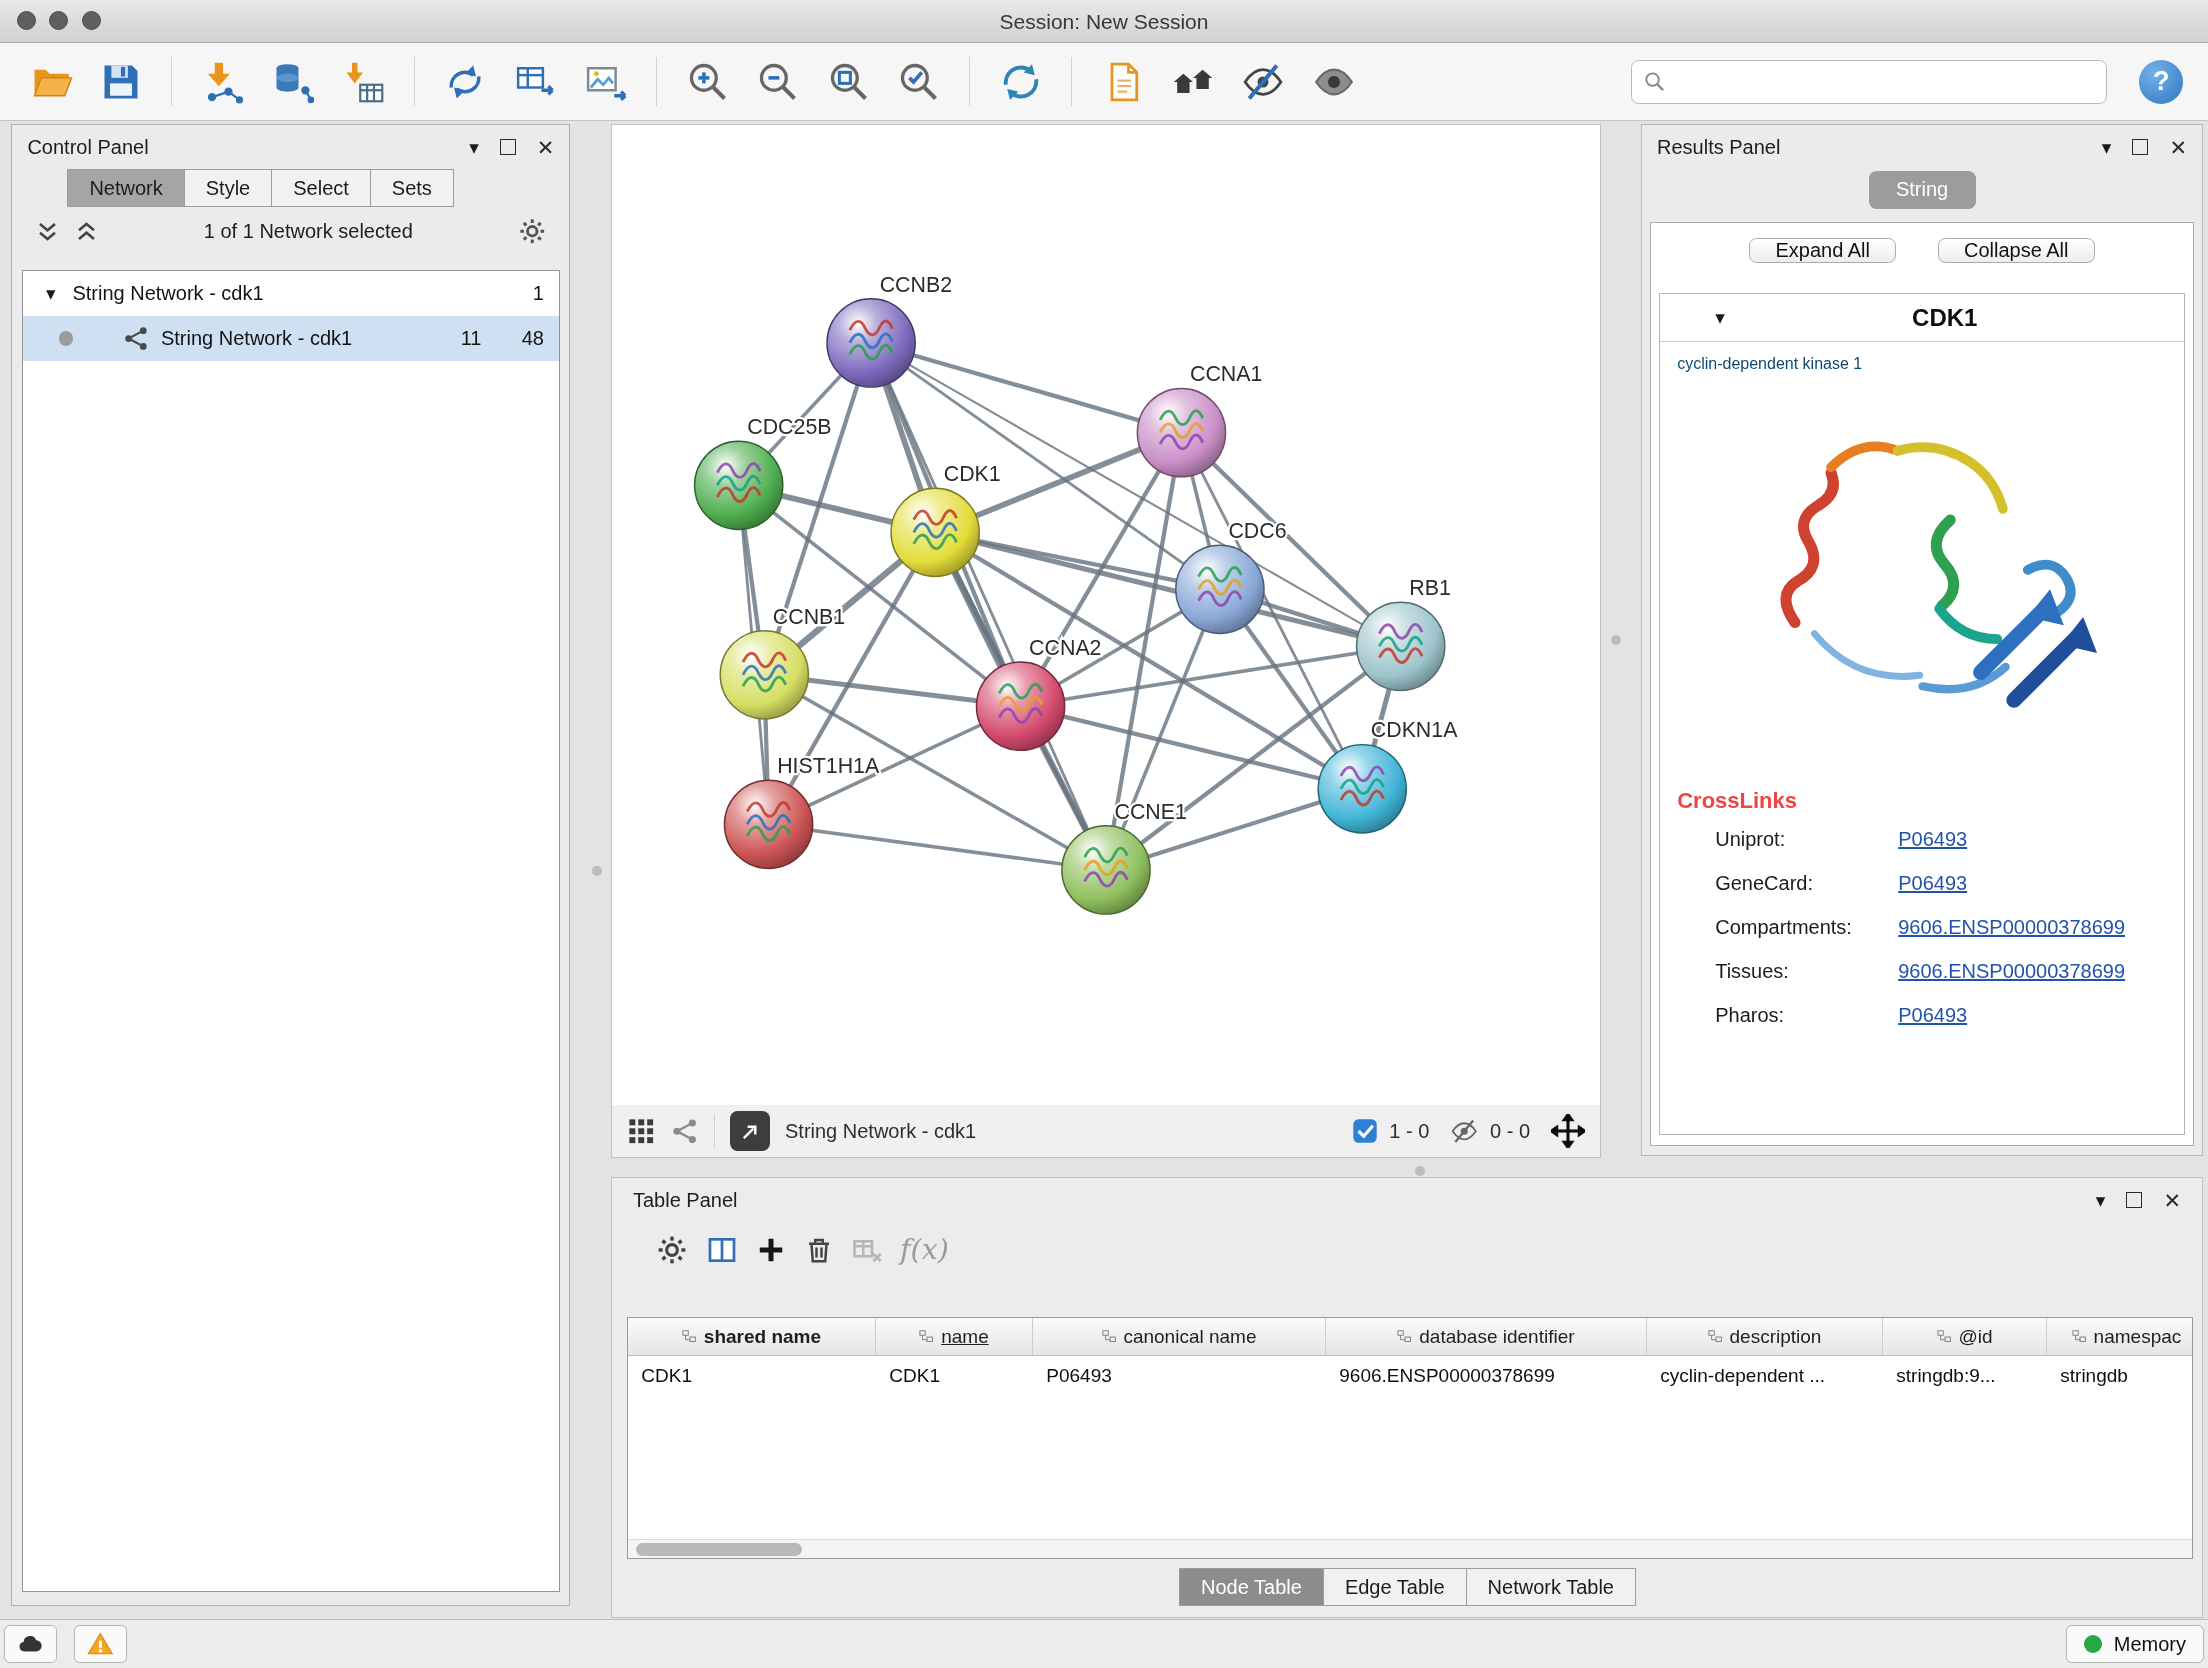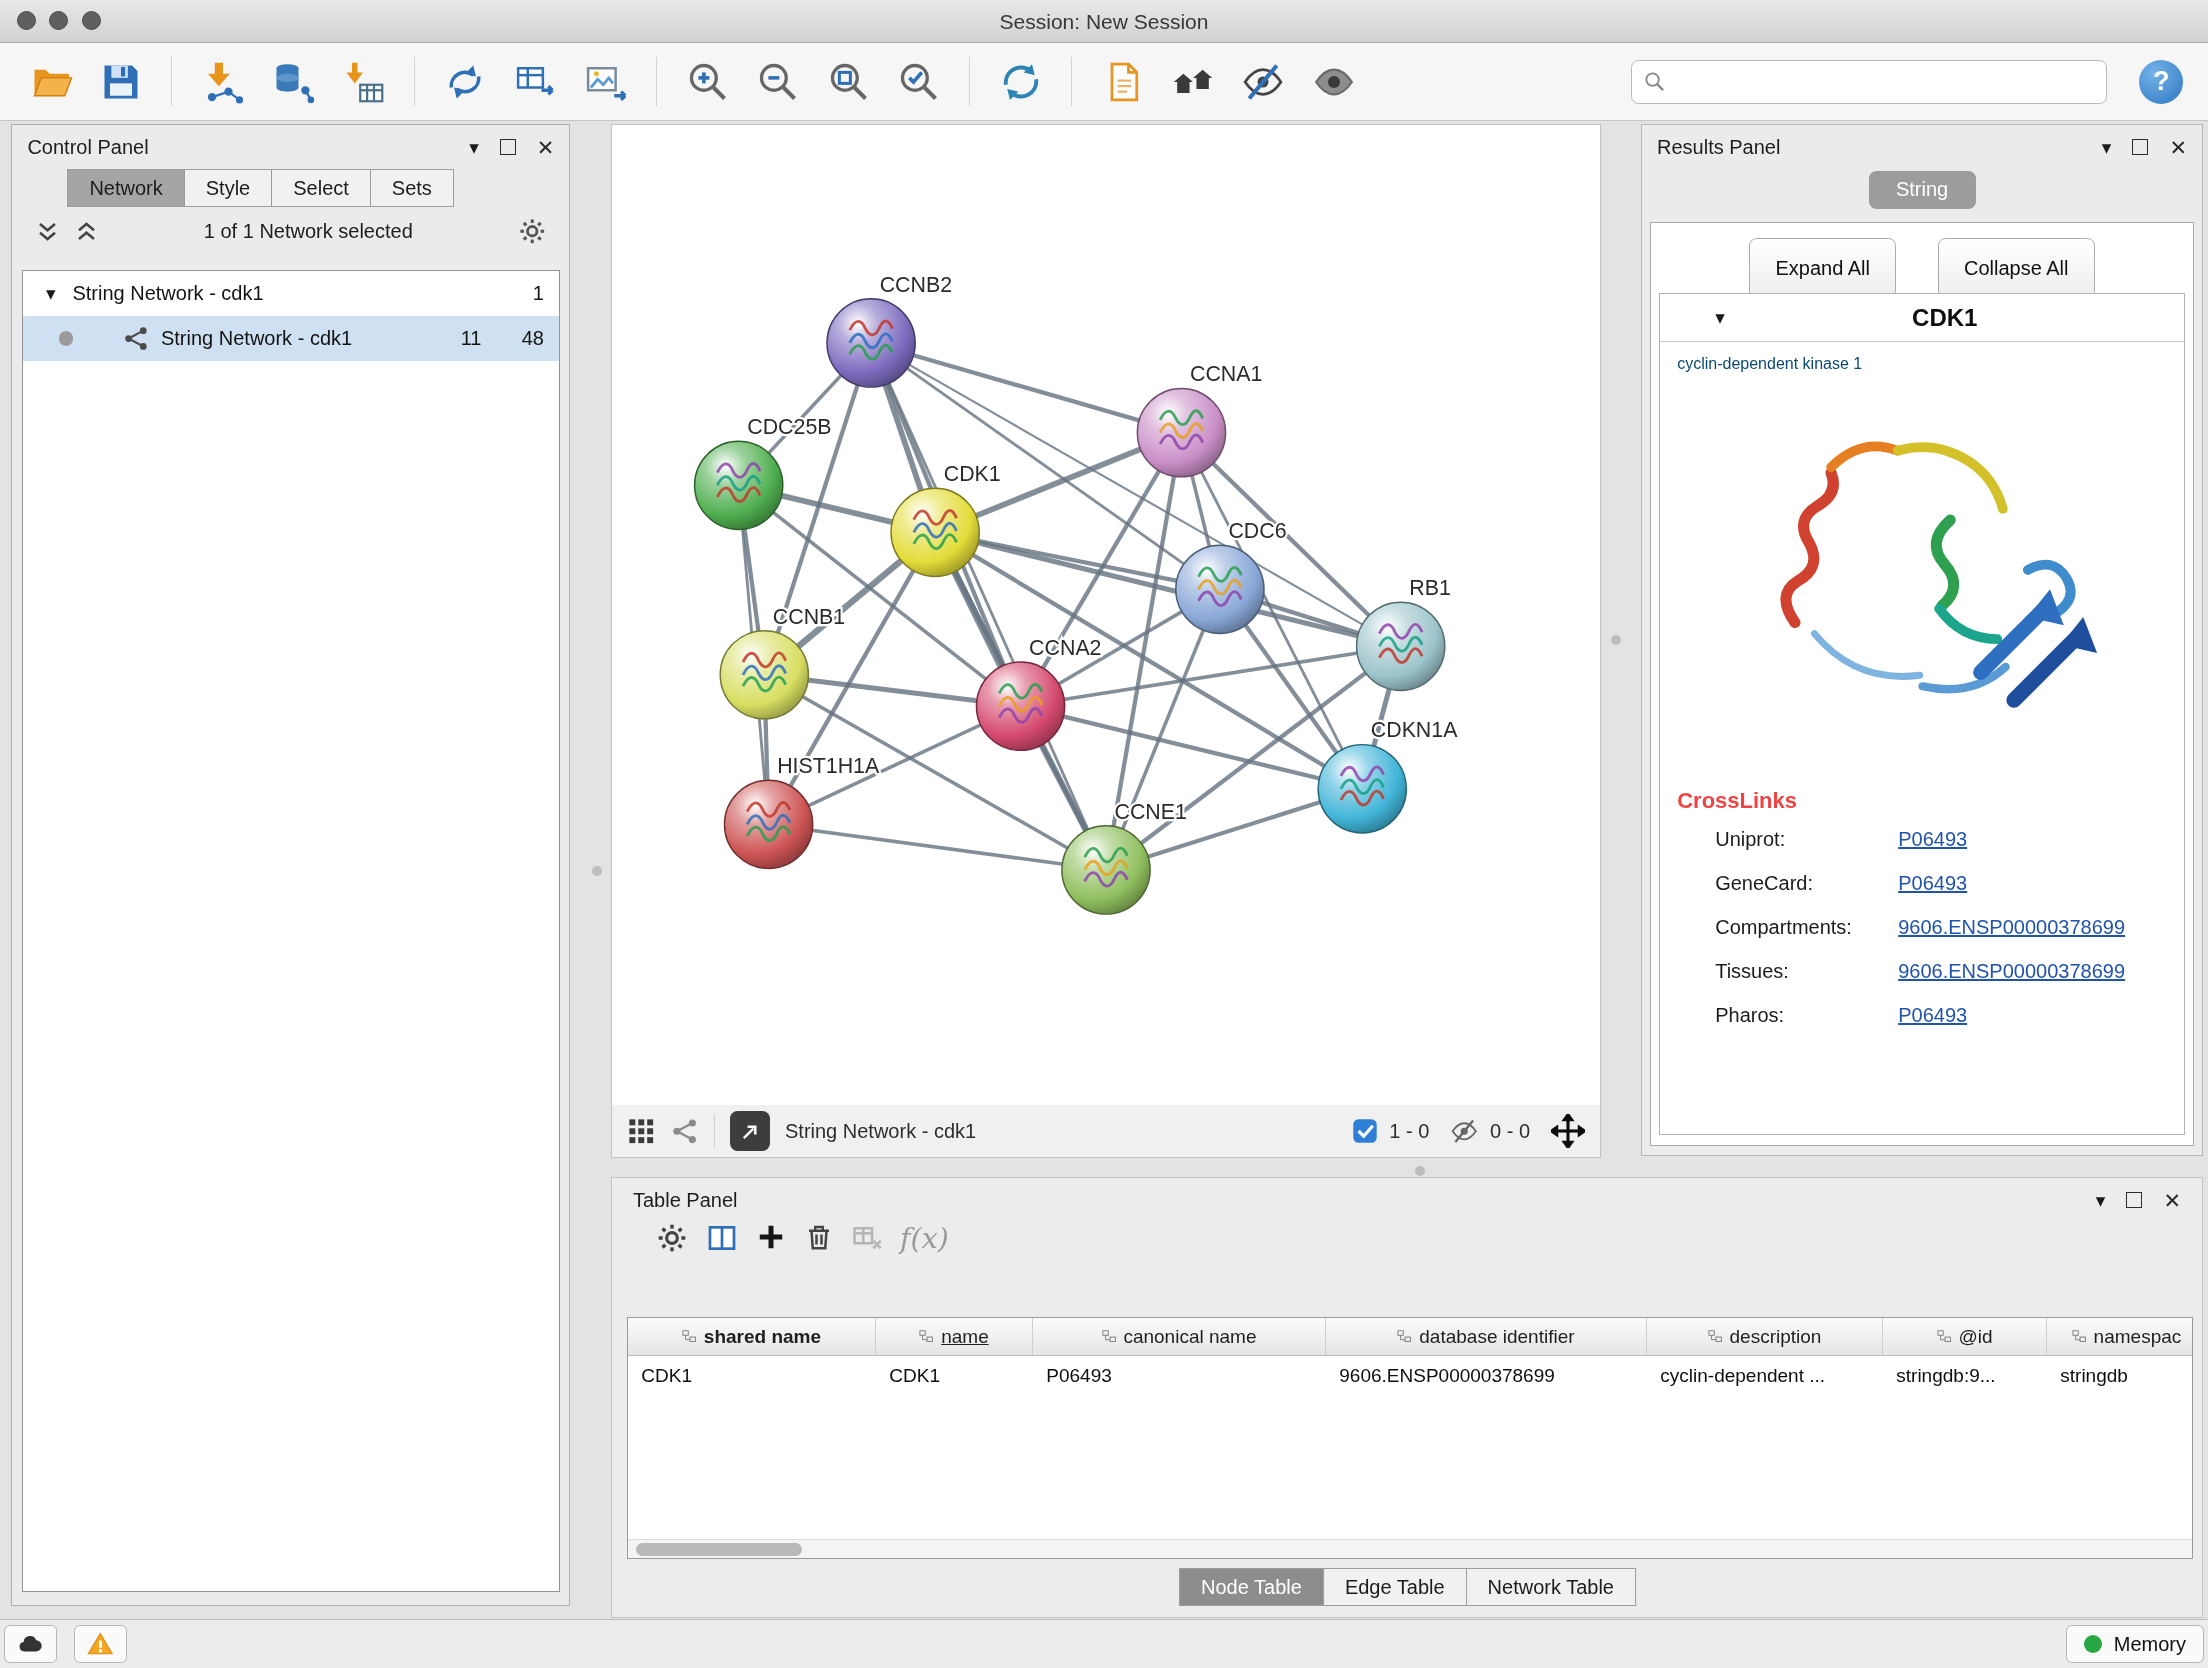--- a/index.html
+++ b/index.html
@@ -52,36 +52,36 @@
   .nf-darkbtn{width:40px;height:40px;border-radius:7.6px;background:#3d3d3d;display:flex;align-items:center;justify-content:center}
   .nf-right{margin-left:auto;display:flex;align-items:center;gap:11.4px}
   .nf-count{margin-right:9.5px}
 
   
   .results-panel{position:absolute;left:1641px;top:124px;width:562px;height:1032px;background:#ebebeb;border:1px solid #b9b9b9}
   .rp-header{height:44px;display:flex;align-items:center;padding:0 15px;font-size:20px}
   .rp-badge{width:107px;height:38px;margin:1.9px auto 0;background:#9d9c9d;border-radius:7.6px;color:#fff;font-size:20px;display:flex;align-items:center;justify-content:center}
   .rp-box{position:absolute;left:7.6px;right:7.6px;top:97px;bottom:9.5px;background:#fff;border:1px solid #a9a9a9}
   .rp-buttons{display:flex;justify-content:center;gap:42px;margin-top:15px}
-  .rp-btn{padding:18px 25px;border:1px solid #ababab;border-radius:7.6px;background:linear-gradient(#ffffff,#ededed);font-size:20px;color:#111}
+  .rp-btn{padding:0 25px;border:1px solid #ababab;border-radius:7.6px;background:linear-gradient(#ffffff,#ededed);font-size:20px;color:#111}
   .rp-inner{position:absolute;left:8.6px;right:8.6px;top:70px;bottom:9.5px;border:1px solid #b3b3b3;overflow:hidden;background:#fff}
   .rp-ph{height:48px;display:flex;align-items:center;border-bottom:1px solid #c9c9c9;padding:0 19px}
   .rp-ph .tri{margin-left:36px}
   .rp-protein-name{flex:1;text-align:center;font-weight:bold;font-size:24px;color:#0e0e0e}
   .rp-desc{padding:13.3px 17px 3.8px;font-size:16px;color:#0c4a6e}
   .rp-img{margin:9.5px auto 0;width:361px;height:388px}
   .rp-cl-title{font-weight:bold;font-size:22px;padding:13.3px 17px 3.8px;color:#ef4444}
   .cl-row{display:flex;align-items:center;height:44px;padding-left:55px;font-size:20px;color:#1c1c1c}
   .cl-label{width:183px;flex:0 0 auto}
   .cl-value{color:#2153ae;text-decoration:underline}
 
   
   .table-panel{position:absolute;left:611px;top:1177px;width:1592px;height:441px;background:#ececec;border:1px solid #c2c2c2}
   .tp-header{height:44px;display:flex;align-items:center;padding:0 21px;font-size:20px}
-  .tp-toolbar{display:flex;align-items:flex-start;gap:18px;padding-left:44px;height:55px}
+  .tp-toolbar{display:flex;align-items:center;gap:18px;padding-left:44px;height:55px}
   .tp-box{position:absolute;left:15px;right:9.5px;top:139px;height:242px;background:#fff;border:1px solid #9a9a9a;overflow:hidden}
   .tp-head{display:flex;height:38px;background:linear-gradient(#fbfbfb,#e5e5e5);border-bottom:1px solid #bcbcbc}
   .th{display:flex;align-items:center;justify-content:center;gap:7.6px;font-size:19px;color:#1f1f1f;border-right:1px solid #cdcdcd;flex:0 0 auto;overflow:hidden;white-space:nowrap}
   .tr{display:flex;height:40px}
   .td{padding:8.6px 5.7px 0 13.3px;font-size:19px;color:#0f0f0f;flex:0 0 auto;white-space:nowrap;overflow:hidden}
   .tp-scroll{position:absolute;left:0;right:0;bottom:0;height:19px;background:#f4f4f4;border-top:1px solid #ddd}
   .tp-thumb{position:absolute;left:7.6px;top:2.9px;width:166px;height:13.3px;border-radius:6.7px;background:#b9b9b9}
   .tp-tabs{position:absolute;left:50%;transform:translateX(-50%);bottom:11.4px;display:flex}
   #tp-tabs .tab.active{background:#8d8d8d;color:#fff}
   .fx{font-family:"DejaVu Serif",serif;font-style:italic;color:#9a9a9a;font-size:28.5px}

